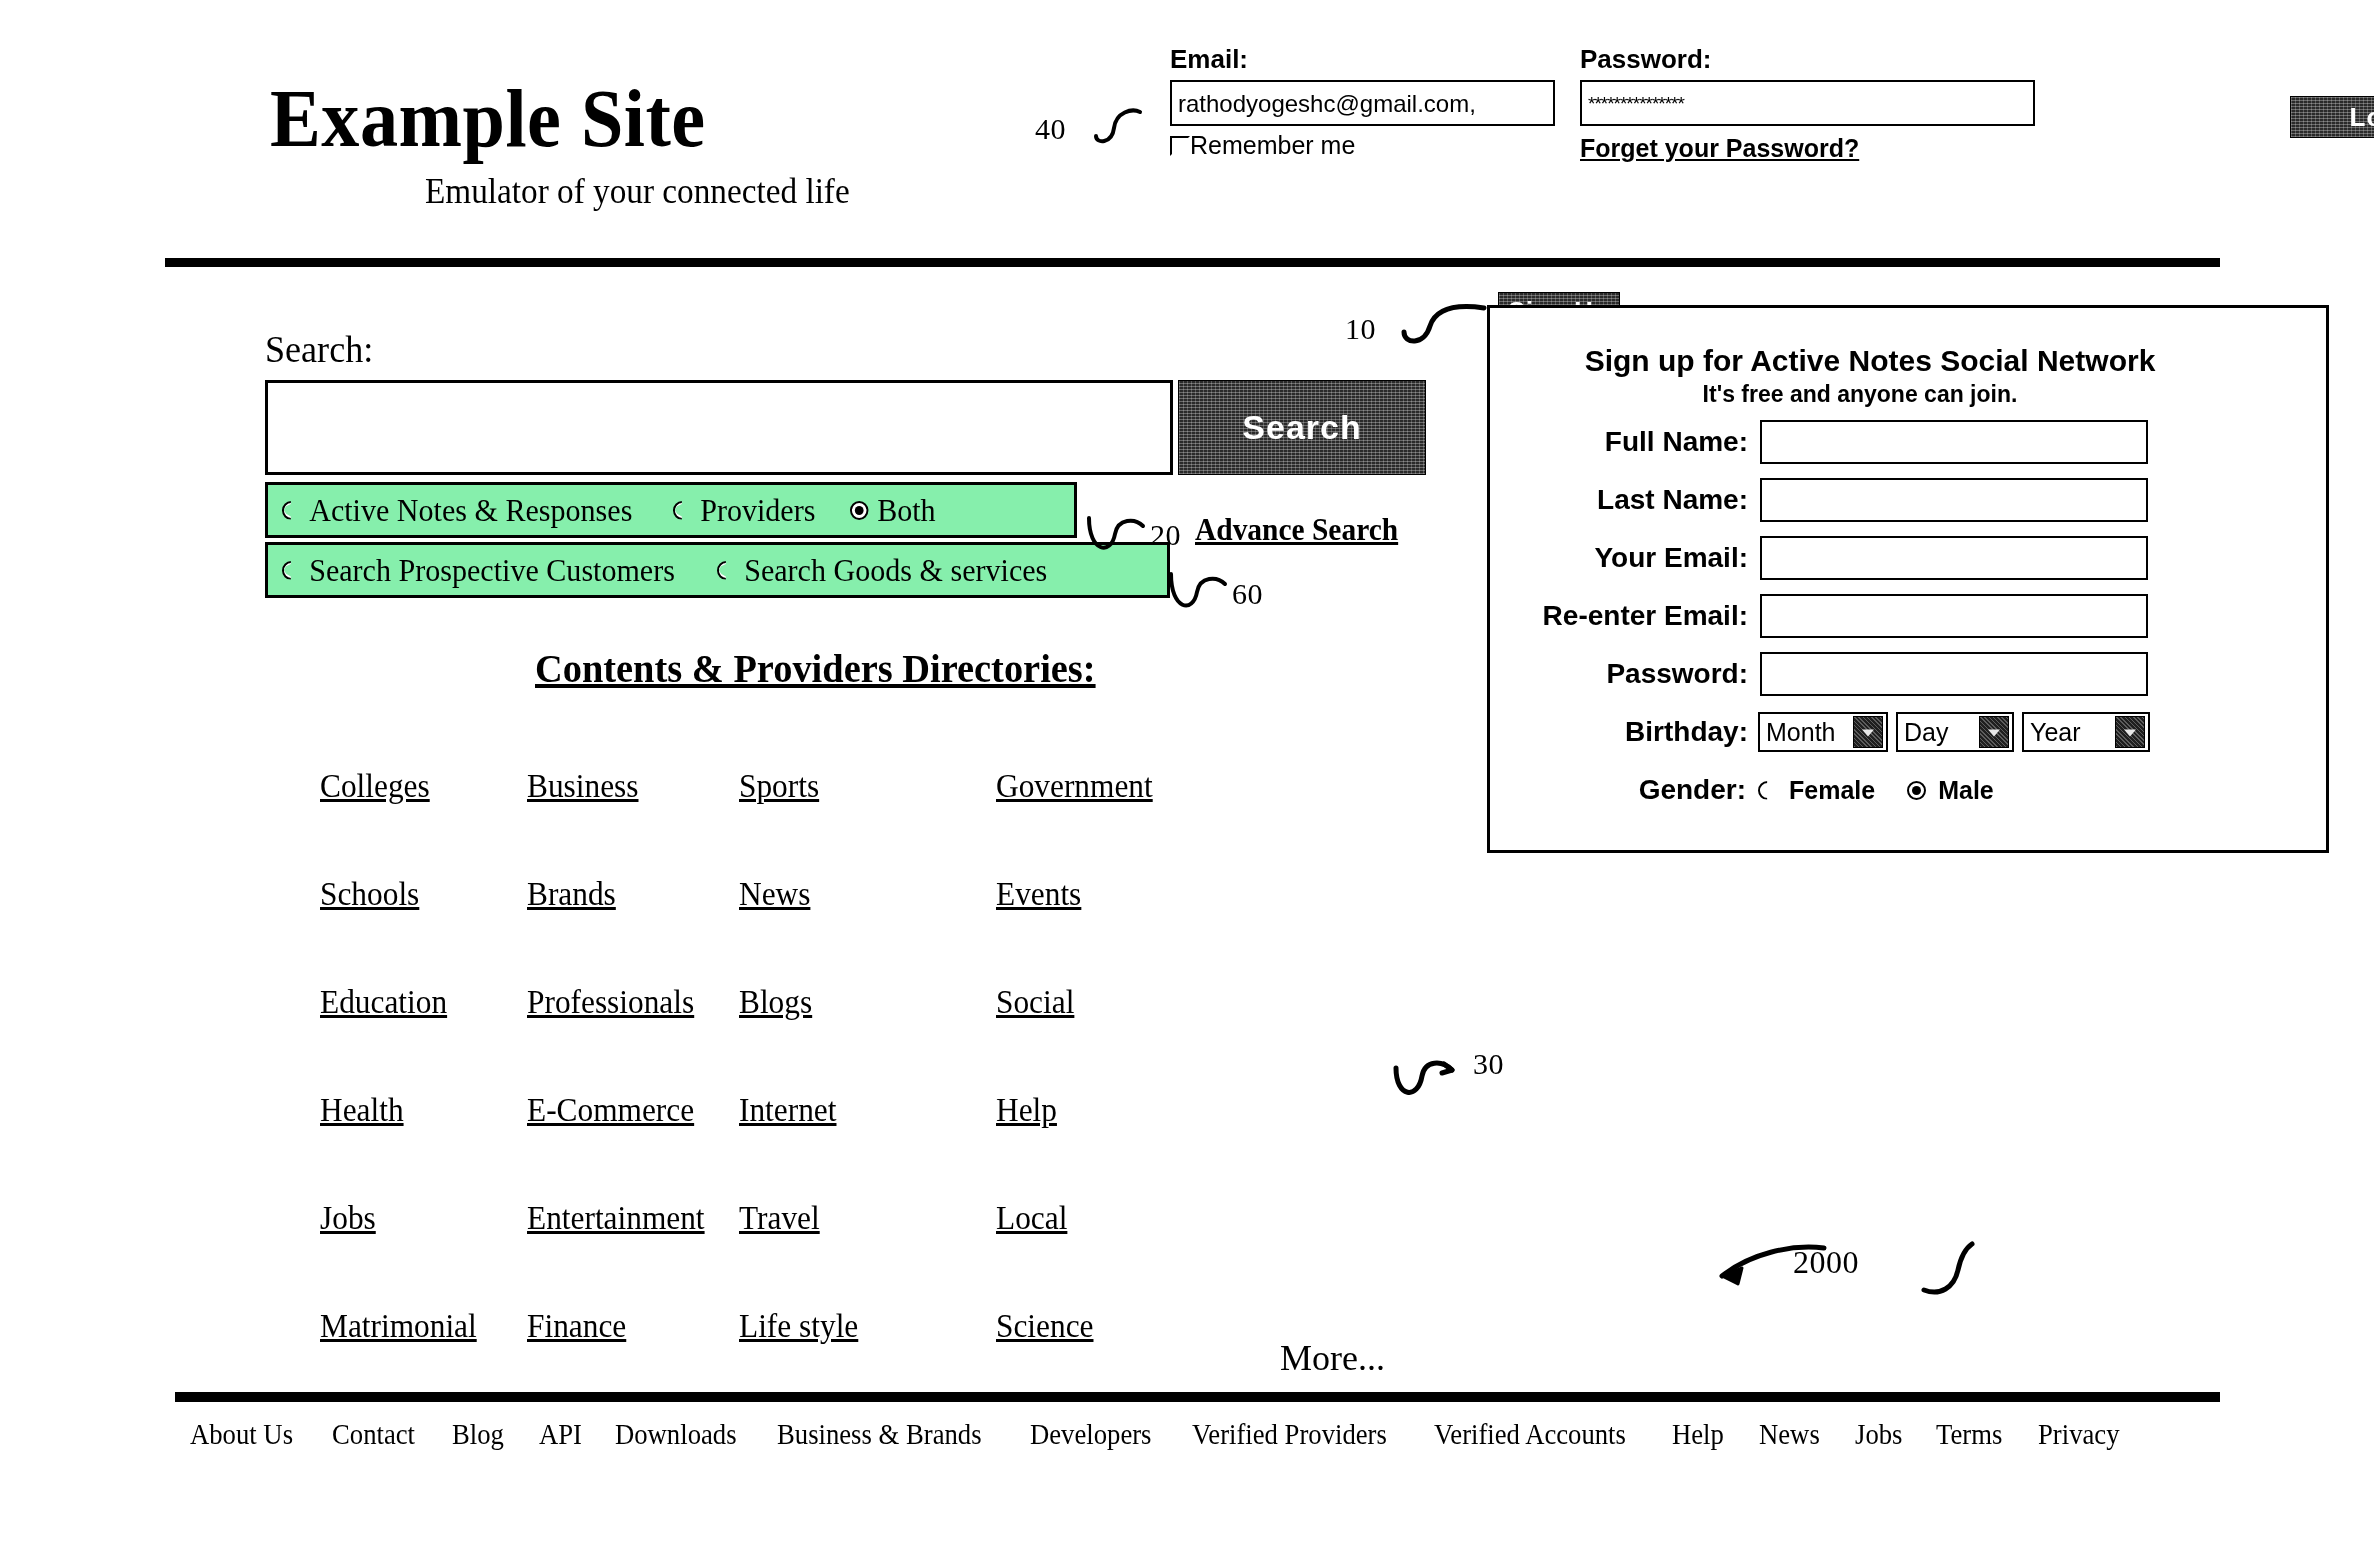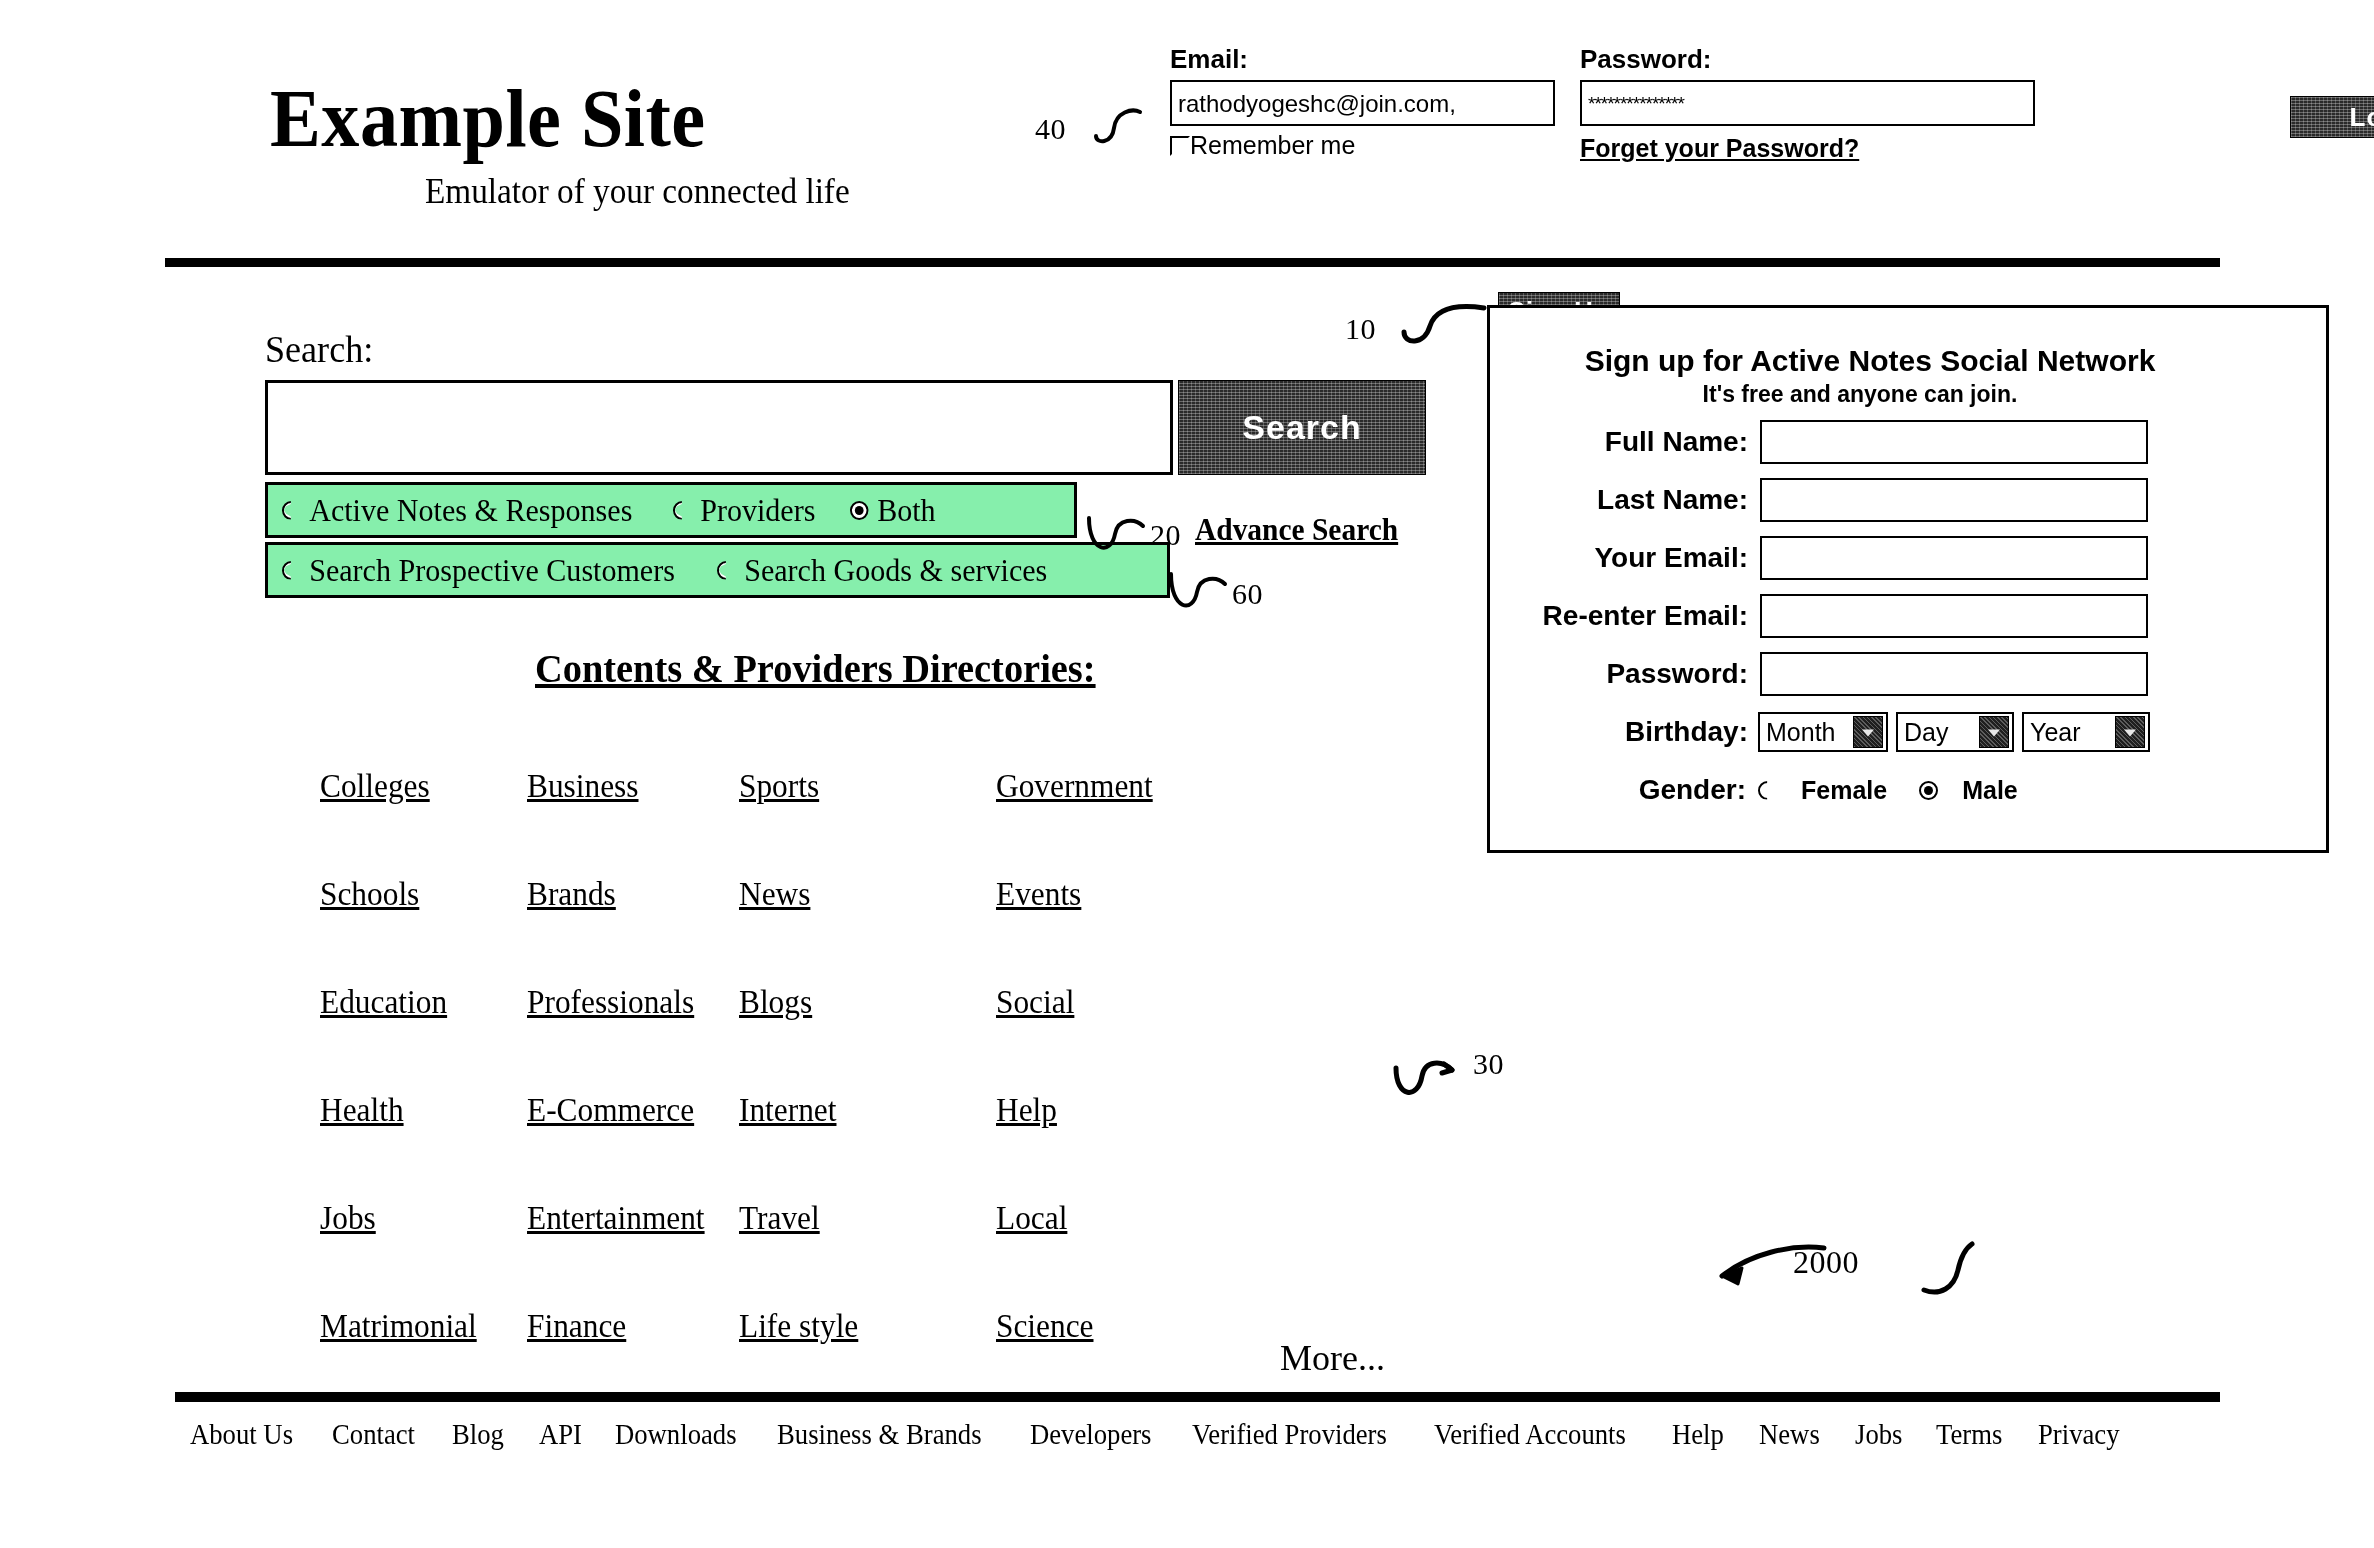--- a/index.html
+++ b/index.html
@@ -390,21 +390,21 @@
     font-family: "Liberation Sans", sans-serif;
     font-weight: 700;
     font-size: 28px;
     line-height: 1;
     white-space: nowrap;
     flex: 0 0 auto;
   }
   .gender-item {
     display: inline-flex;
     align-items: center;
-    gap: 24px;
+    gap: 12px;
     font-family: "Liberation Sans", sans-serif;
     font-weight: 700;
     font-size: 25px;
     line-height: 1;
     margin-right: 32px;
     white-space: nowrap;
   }
 </style>
 </head>
 <body>
@@ -421,21 +421,21 @@
     <div class="callout-num" style="left:1035px; top:112px;">40</div>
     <div class="leader" style="left:1092px; top:100px;">
       <svg width="60" height="42" viewBox="0 0 60 42">
         <path d="M4,36 C4,44 20,44 22,28 C24,12 40,8 48,12" fill="none" stroke="#000" stroke-width="4" stroke-linecap="round"></path>
       </svg>
     </div>
 
     <div class="login">
       <div class="login-col-email">
         <div class="fld-label">Email:</div>
-        <div class="txtbox email">rathodyogeshc@join.com,</div>
+        <div class="txtbox email">rathodyogeshc@gmail.com,</div>
         <div class="remember">
           <span class="chk"></span>
           <span>Remember me</span>
         </div>
       </div>
       <div class="login-col-pass">
         <div class="fld-label">Password:</div>
         <div class="txtbox pass">***************</div>
         <a class="link-underline">Forget your Password?</a>
       </div>

